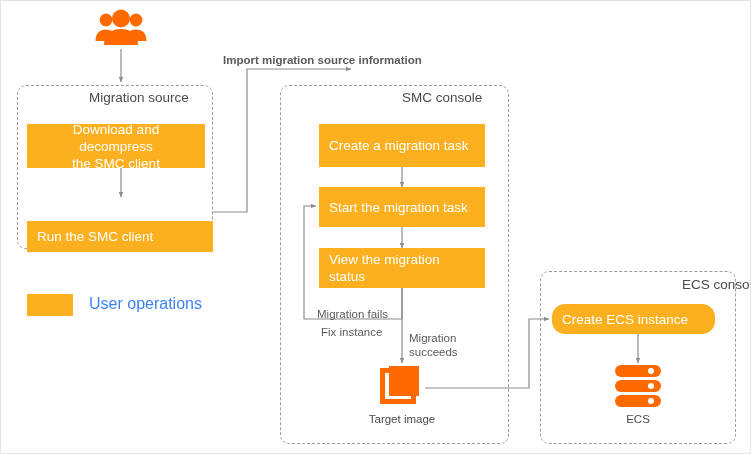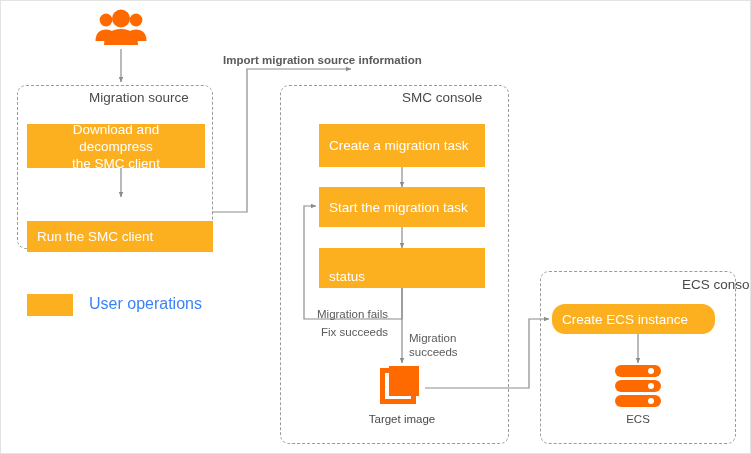--- a/index.html
+++ b/index.html
@@ -148,27 +148,27 @@
   <div class="op-box" style="left:318px; top:186px; width:166px; height:40px;">
     <span>Start the migration task</span>
   </div>
 
   <div class="op-box" style="left:318px; top:123px; width:166px; height:43px;">
     <span>Create a migration task</span>
   </div>
 
   <div class="op-box" style="left:318px; top:247px; width:166px; height:40px;">
     <span style="display:block;">
-      <br>
+      <span>View the migration</span><br>
       <span>status</span>
     </span>
   </div>
 
   <div class="edge-label" style="left:316px; top:306px;text-align:right;">Migration fails</div>
-  <div class="edge-label" style="left:320px; top:324px;">Fix succeeds</div>
+  <div class="edge-label" style="left:320px; top:324px;">Fix instance</div>
 
   <div class="edge-label" style="left:408px; top:330px;">
     <span>Migration</span><br>
     <span>succeeds</span>
   </div>
 
   <div class="icon-wrap" style="left:377px; top:363px; width:47px; height:44px;">
     <svg width="47" height="44" viewBox="0 0 47 44" xmlns="http://www.w3.org/2000/svg">
       <path d="M2,4 L11,4 L11,9 L7,9 L7,35 L33,35 L33,31 L38,31 L38,40 L2,40 z" fill="#ff6a00"></path>
       <rect x="11" y="2" width="30" height="30" fill="#ff6a00"></rect>

